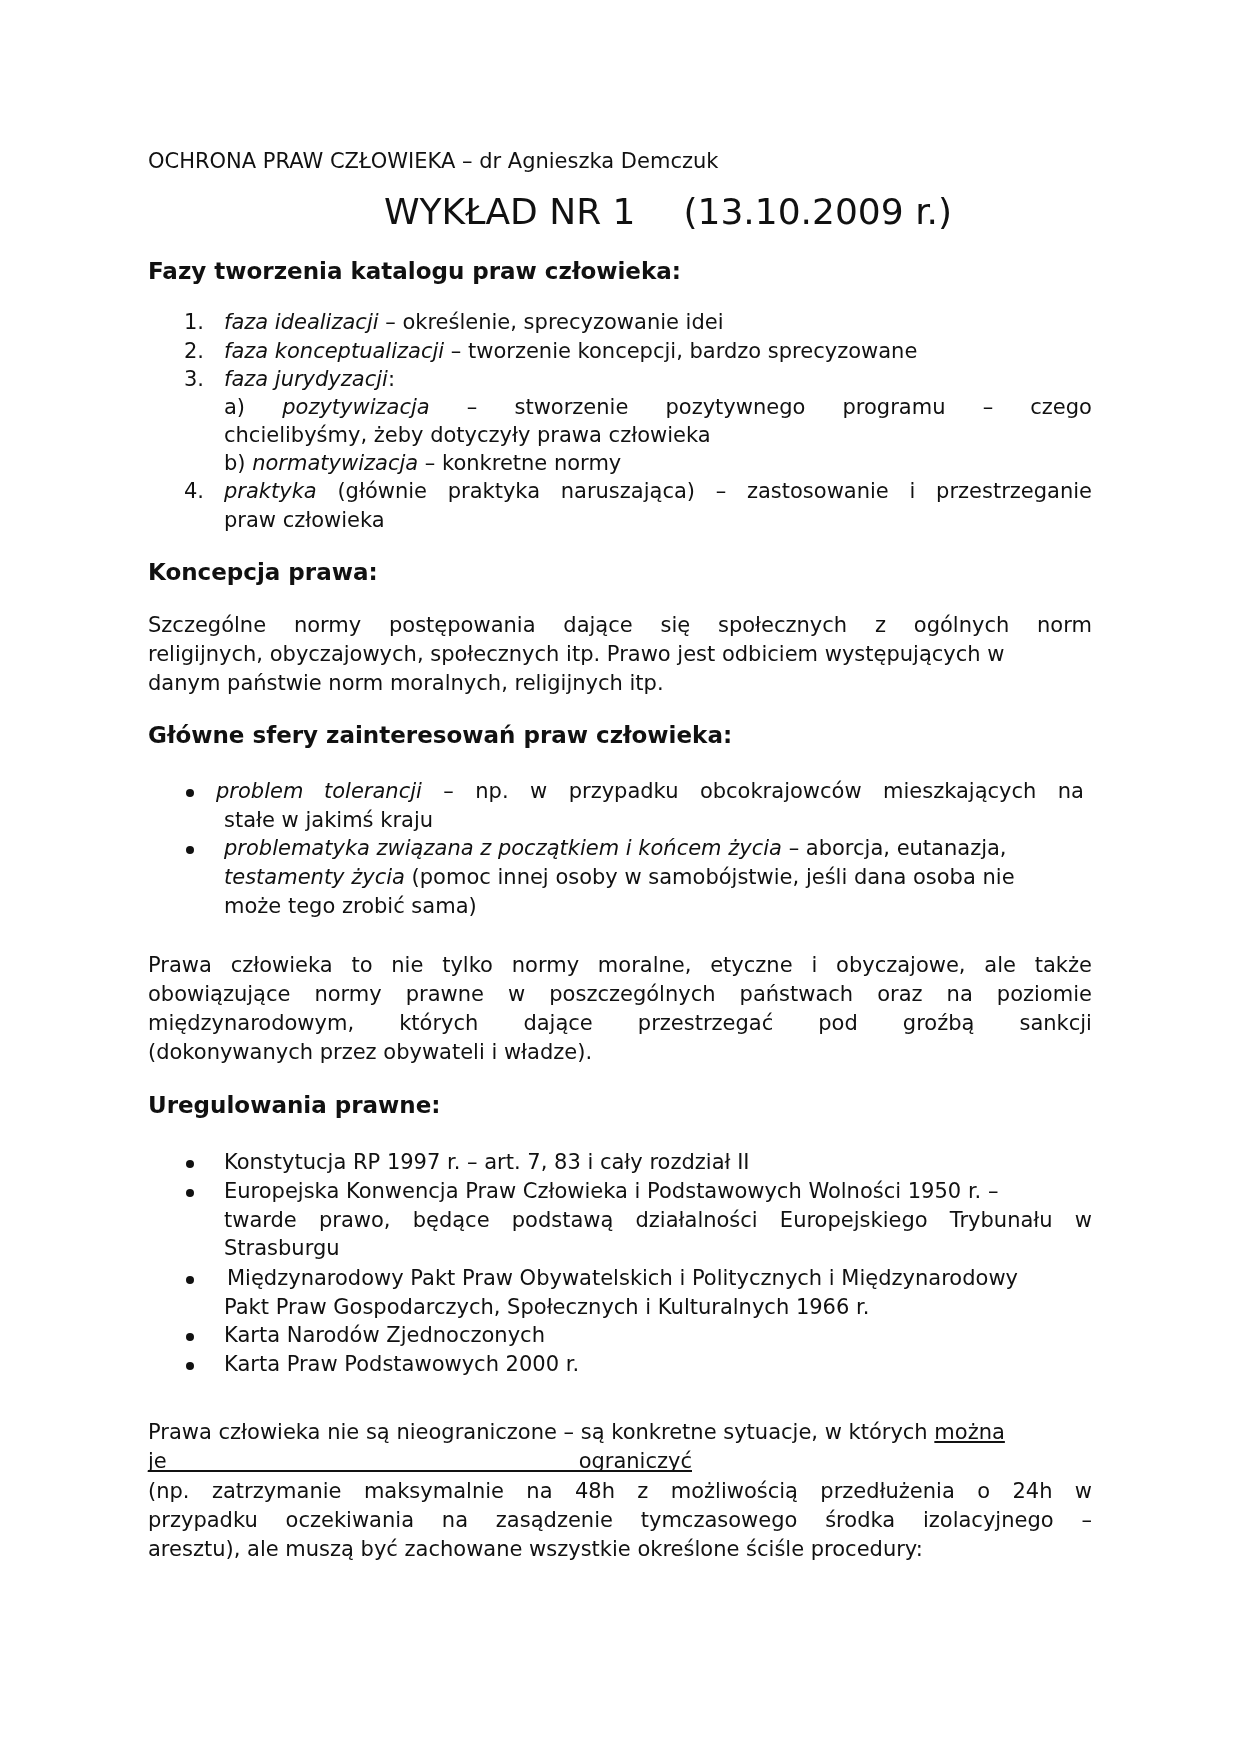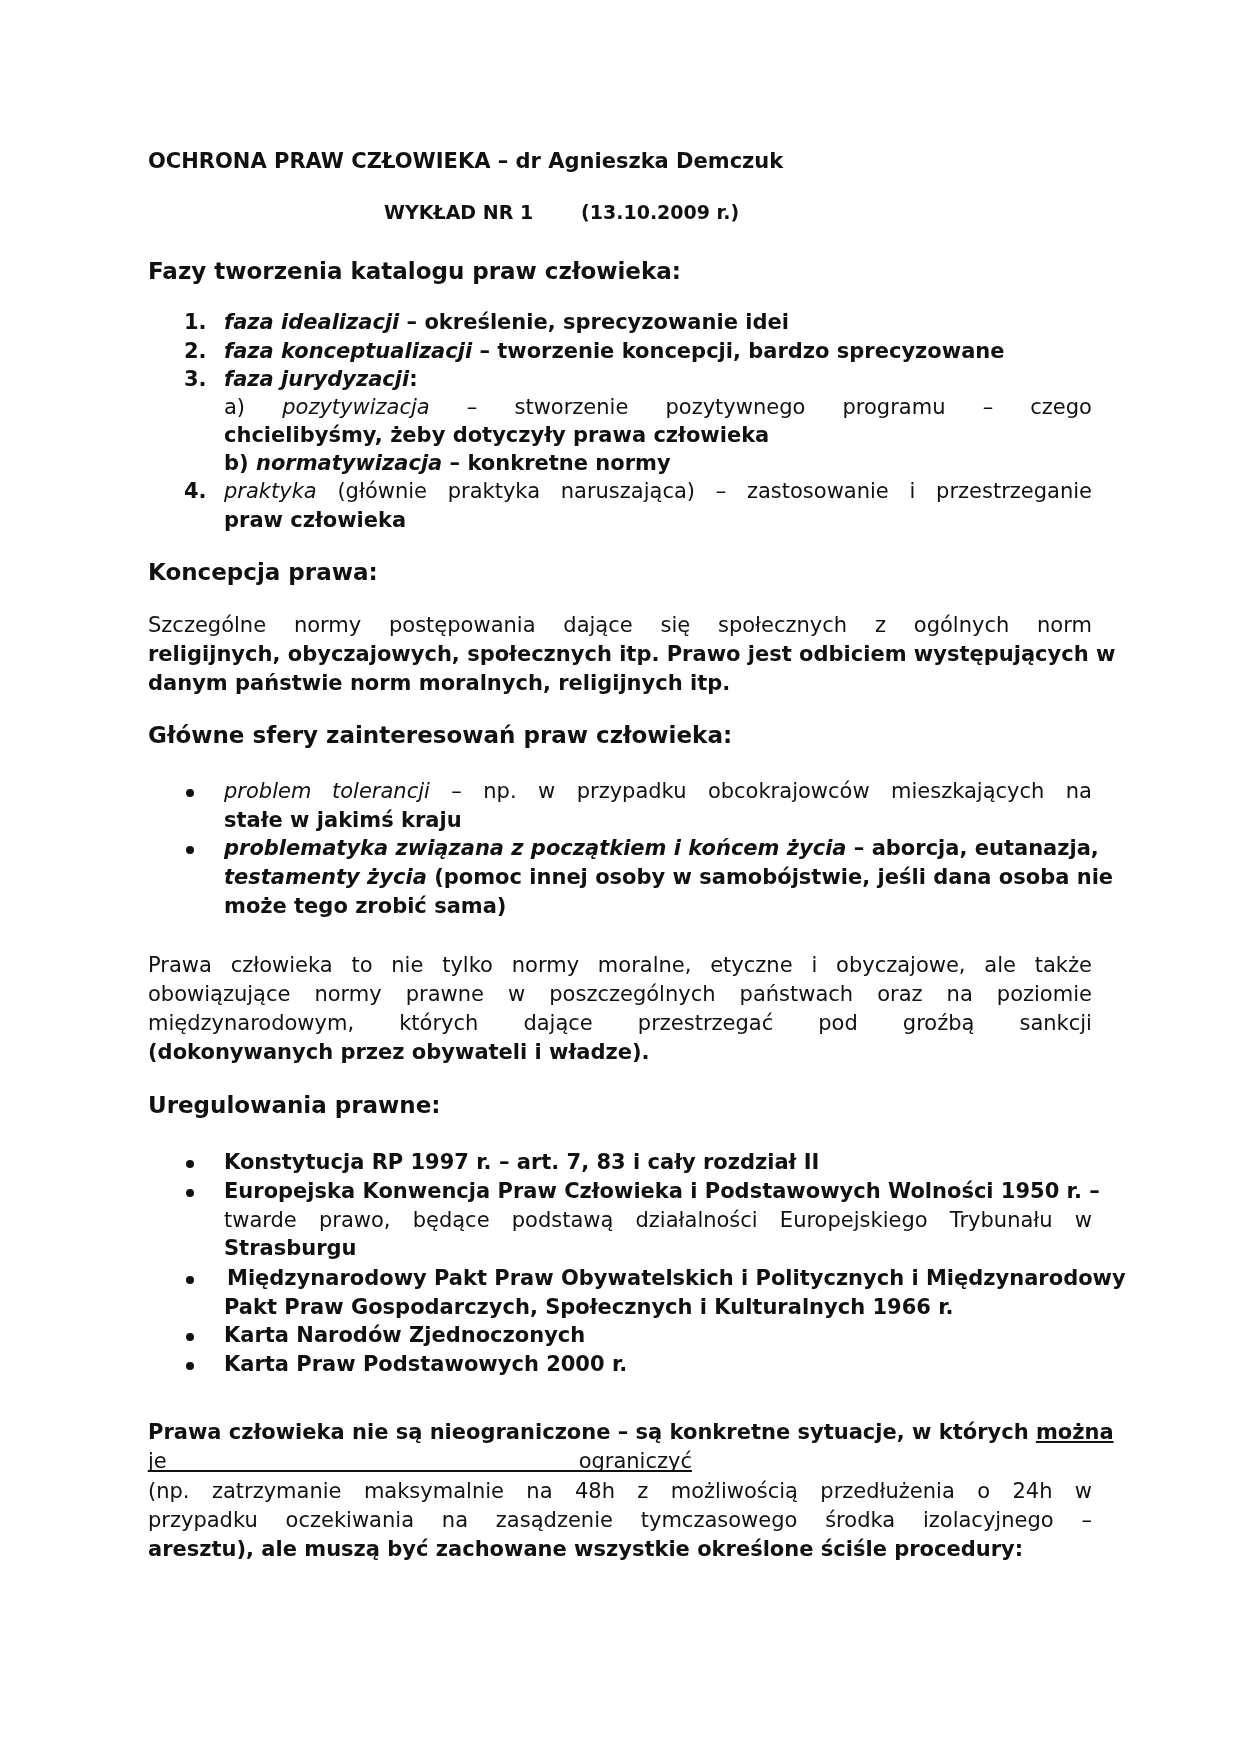--- a/index.html
+++ b/index.html
@@ -1,21 +1,21 @@
 <!DOCTYPE html>
 <html><head>
 <meta charset="utf-8">
 <style>
   html, body { margin: 0; padding: 0; background: #ffffff; }
   body { width: 1240px; height: 1754px; position: relative; overflow: hidden;
          font-family: "DejaVu Sans", sans-serif; color: #111; }
   .page { position: absolute; left: 148px; top: 0; width: 944px; }
-  .t { position: absolute; left: 0; white-space: nowrap; font-size: 21px; line-height: 30px; font-weight: bold; }
+  .t { position: absolute; left: 0; white-space: nowrap; font-size: 21px; line-height: 30px; }
   .h { font-weight: bold; font-size: 23px; }
-  .title { font-size: 19px; }
+  .title { font-size: 36px; }
   i { font-style: italic; }
   .u { text-decoration: underline; }
   .bul { position: absolute; width: 8px; height: 8px; border-radius: 50%; background: #111; }
   .jline { display: flex; justify-content: space-between; position: absolute; font-size: 21px; line-height: 30px; white-space: nowrap; }
 </style>
 </head>
 <body>
 
 <div class="page">
 
@@ -76,21 +76,21 @@
     <span>społecznych</span>
     <span>z</span>
     <span>ogólnych</span>
     <span>norm</span>
   </div>
   <div class="t" style="top:639px;">religijnych, obyczajowych, społecznych itp. Prawo jest odbiciem występujących w</div>
   <div class="t" style="top:668px;">danym państwie norm moralnych, religijnych itp.</div>
 
   <div class="t h" style="top:720px;text-align:right;">Główne sfery zainteresowań praw człowieka:</div>
   <div class="bul" style="top:789px; left:38px;"></div>
-  <div class="jline" style="top:776px; left:76px; width:868px;gap:10px;">
+  <div class="jline" style="top:776px; left:68px; width:868px;gap:10px;">
     <i style="word-spacing:14px">problem tolerancji</i>
     <span>–</span>
     <span>np.</span>
     <span>w</span>
     <span>przypadku</span>
     <span>obcokrajowców</span>
     <span>mieszkających</span>
     <span>na</span>
   </div>
   <div class="t" style="top:805px; left:76px;">stałe w jakimś kraju</div>

